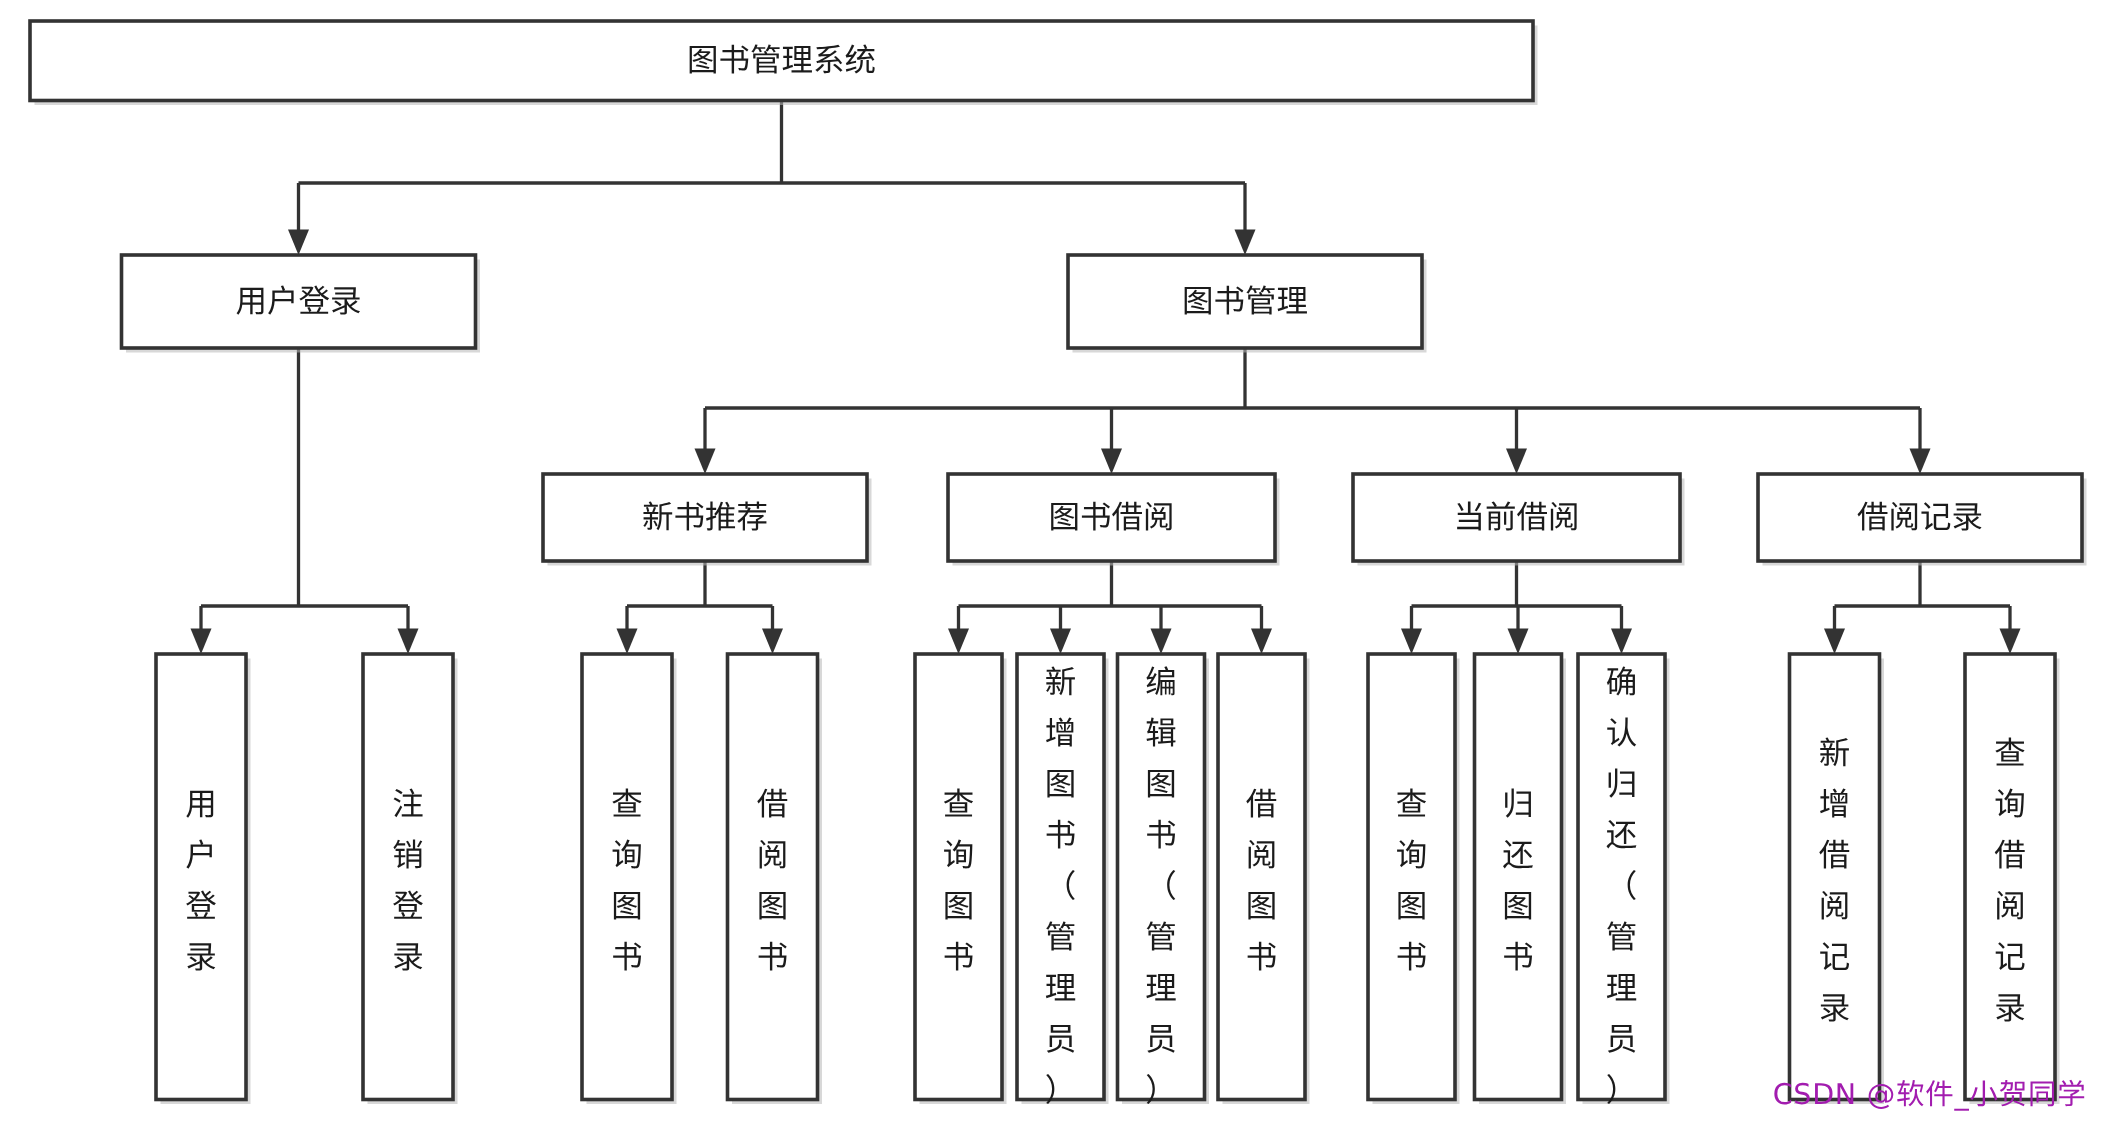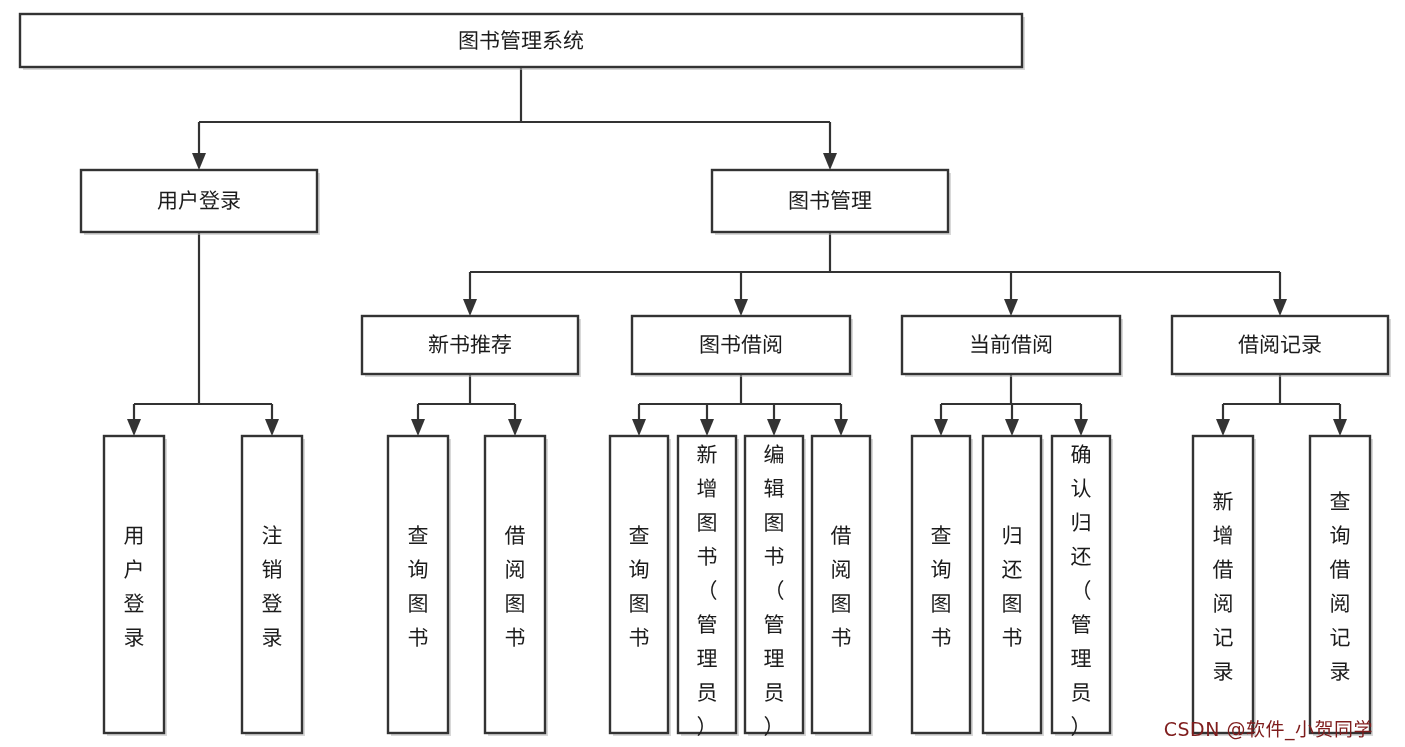--- a/index.html
+++ b/index.html
@@ -55,25 +55,25 @@
     dominant-baseline: middle;
   }
   .node-label-v {
     font-family: "DejaVu Sans", "Liberation Sans", sans-serif;
     font-size: 21px;
     fill: #1b1b1b;
     text-anchor: middle;
   }
   .watermark-text {
     position: absolute;
-    right: 32px;
+    right: 14px;
     bottom: 6px;
     font-family: "DejaVu Sans", "Liberation Sans", sans-serif;
     font-size: 19px;
-    color: #7f1d1d;
+    color: #a21caf;
     letter-spacing: 0.5px;
     white-space: nowrap;
     user-select: none;
   }
 </style>
 </head>
 <body>
 
 <div id="diagram-root">
   <svg class="flow-canvas" id="flow-canvas" viewBox="0 0 1405 747" xmlns="http://www.w3.org/2000/svg">

